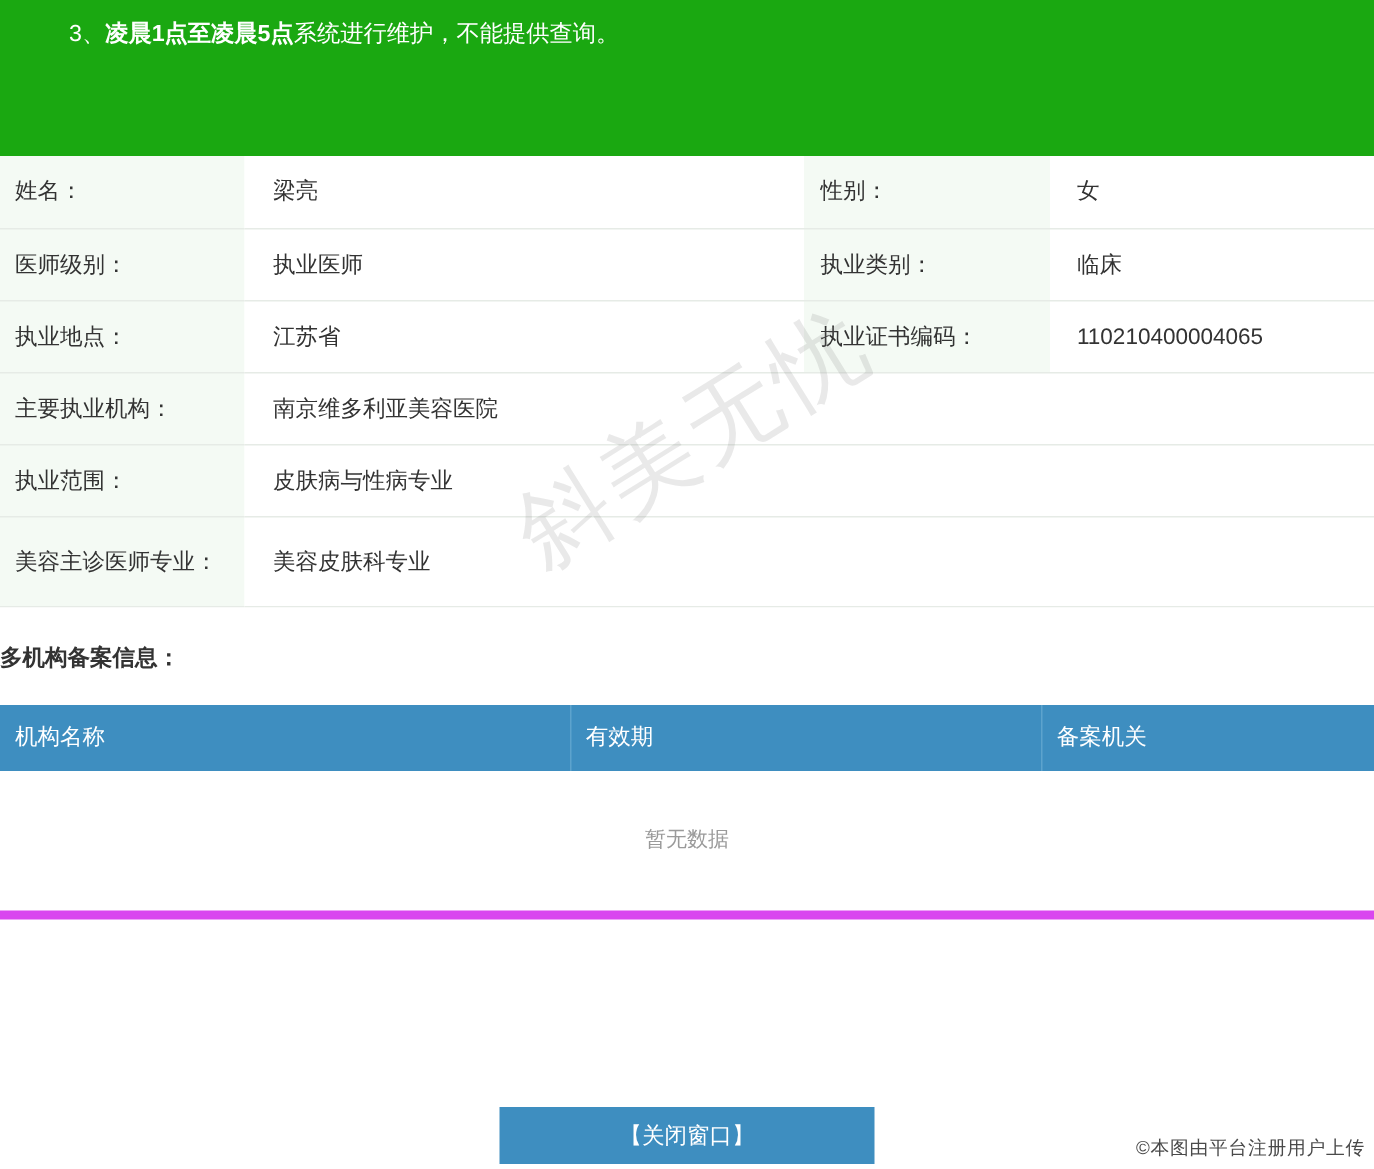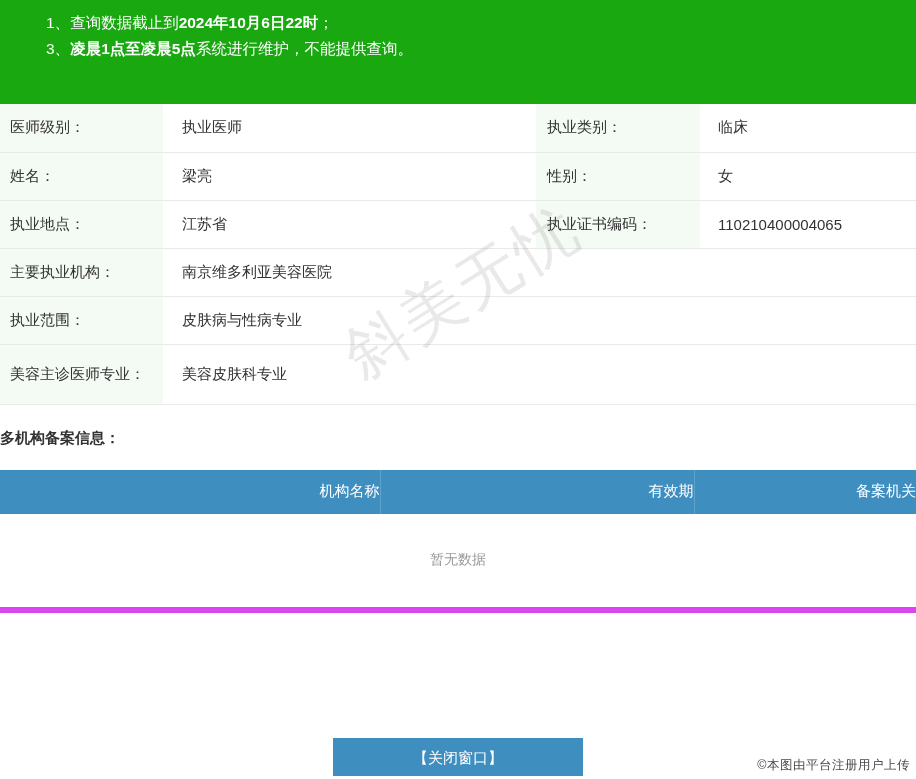--- a/index.html
+++ b/index.html
@@ -84,21 +84,21 @@
   .rec-table {
     width: 916px;
     border-collapse: collapse;
     table-layout: fixed;
   }
   .rec-table th {
     background: #3e8ec0;
     color: #ffffff;
     font-size: 15px;
     font-weight: normal;
-    text-align: right;
+    text-align: left;
     padding: 12px 0 12px 10px;
     height: 44px;
     border-right: 1px solid #5da3cd;
   }
   .rec-table th:last-child { border-right: none; }
   .rec-table td.empty {
     text-align: center;
     color: #9a9a9a;
     font-size: 14px;
     height: 96px;
@@ -148,42 +148,39 @@
     letter-spacing: 0.5px;
   }
 </style>
 </head>
 <body>
 
 <div id="root">
 
   <div class="notice">
     <div class="notice-line">
-      <span class="num">1、</span><span>查询数据截止到</span><b>2024年10月6日22时</b><span>；</span>
-    </div>
-    <div class="notice-line">
       <span class="num">3、</span><b>凌晨1点至凌晨5点</b><span>系统进行维护，不能提供查询。</span>
     </div>
   </div>
 
   <table class="info-table">
     <tbody>
+      <tr>
+        <td class="lbl">姓名：</td>
+        <td class="val">梁亮</td>
+        <td class="lbl2">性别：</td>
+        <td class="val2">女</td>
+      </tr>
       <tr>
         <td class="lbl">医师级别：</td>
         <td class="val">执业医师</td>
         <td class="lbl2">执业类别：</td>
         <td class="val2">临床</td>
       </tr>
       <tr>
-        <td class="lbl">姓名：</td>
-        <td class="val">梁亮</td>
-        <td class="lbl2">性别：</td>
-        <td class="val2">女</td>
-      </tr>
-      <tr>
         <td class="lbl">执业地点：</td>
         <td class="val">江苏省</td>
         <td class="lbl2">执业证书编码：</td>
         <td class="val2">110210400004065</td>
       </tr>
       <tr>
         <td class="lbl">主要执业机构：</td>
         <td class="val val-wide" colspan="3">南京维多利亚美容医院</td>
       </tr>
       <tr>

